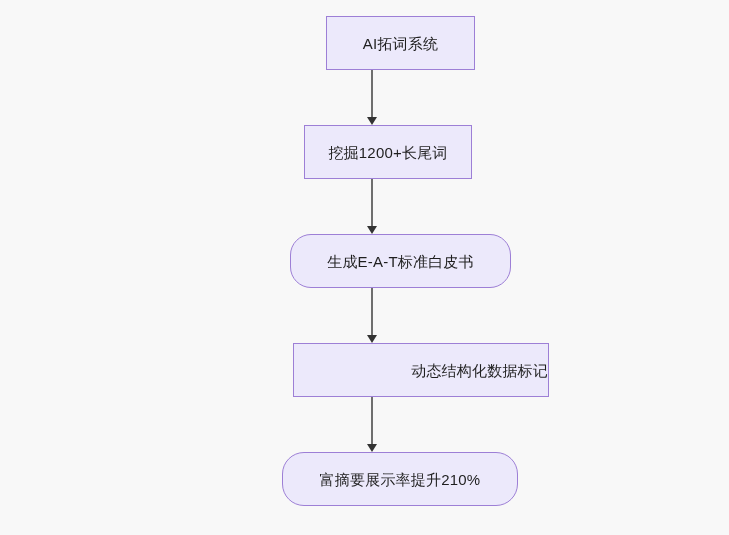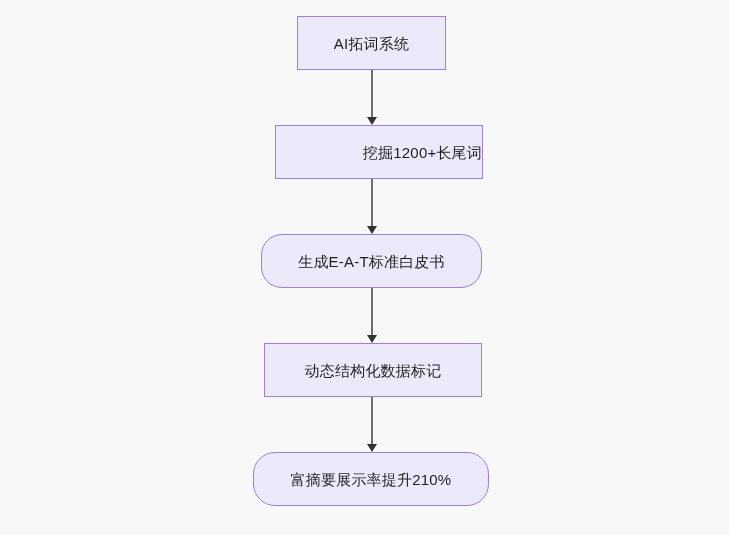--- a/index.html
+++ b/index.html
@@ -19,20 +19,21 @@
     height: 535px;
   }
   .node-box {
     position: absolute;
     box-sizing: border-box;
     background: #ece9fb;
     border: 1.4px solid #9d7fd6;
     display: flex;
     align-items: center;
     justify-content: center;
+    margin-left: 29px;
   }
   .node-label {
     font-size: 15px;
     line-height: 1;
     color: #1f1f1f;
     letter-spacing: 0.2px;
     white-space: nowrap;
   }
   .connector {
     position: absolute;
@@ -72,26 +73,26 @@
     <div class="connector-head" style="border-top-color: rgb(51, 51, 51);"></div>
   </div>
   <div class="connector" id="edge-4-el" style="left: 365px; top: 397px; height: 55px;">
     <div class="connector-line" style="background: rgb(110, 110, 110);"></div>
     <div class="connector-head" style="border-top-color: rgb(51, 51, 51);"></div>
   </div>
 
   <div class="node-box" id="node-1-el" style="left: 297px; top: 16px; width: 149px; height: 54px; background: rgb(236, 233, 251); border-color: rgb(157, 127, 214); color: rgb(31, 31, 31);">
     <span class="node-label">AI拓词系统</span>
   </div>
-  <div class="node-box" id="node-2-el" style="left: 275px; top: 125px; width: 208px; height: 54px; background: rgb(236, 233, 251); border-color: rgb(157, 127, 214); color: rgb(31, 31, 31); justify-content: flex-end;">
+  <div class="node-box" id="node-2-el" style="left: 275px; top: 125px; width: 168px; height: 54px; background: rgb(236, 233, 251); border-color: rgb(157, 127, 214); color: rgb(31, 31, 31);">
     <span class="node-label">挖掘1200+长尾词</span>
   </div>
   <div class="node-box" id="node-3-el" style="left: 261px; top: 234px; width: 221px; height: 54px; background: rgb(236, 233, 251); border-color: rgb(157, 127, 214); color: rgb(31, 31, 31); border-radius: 21px;">
     <span class="node-label">生成E-A-T标准白皮书</span>
   </div>
-  <div class="node-box" id="node-4-el" style="left: 264px; top: 343px; width: 218px; height: 54px; background: rgb(236, 233, 251); border-color: rgb(157, 127, 214); color: rgb(31, 31, 31);">
+  <div class="node-box" id="node-4-el" style="left: 264px; top: 343px; width: 256px; height: 54px; background: rgb(236, 233, 251); border-color: rgb(157, 127, 214); color: rgb(31, 31, 31); justify-content: flex-end;">
     <span class="node-label">动态结构化数据标记</span>
   </div>
   <div class="node-box" id="node-5-el" style="left: 253px; top: 452px; width: 236px; height: 54px; background: rgb(236, 233, 251); border-color: rgb(157, 127, 214); color: rgb(31, 31, 31); border-radius: 22px;">
     <span class="node-label">富摘要展示率提升210%</span>
   </div>
 
 </div>
 
 </body></html>

